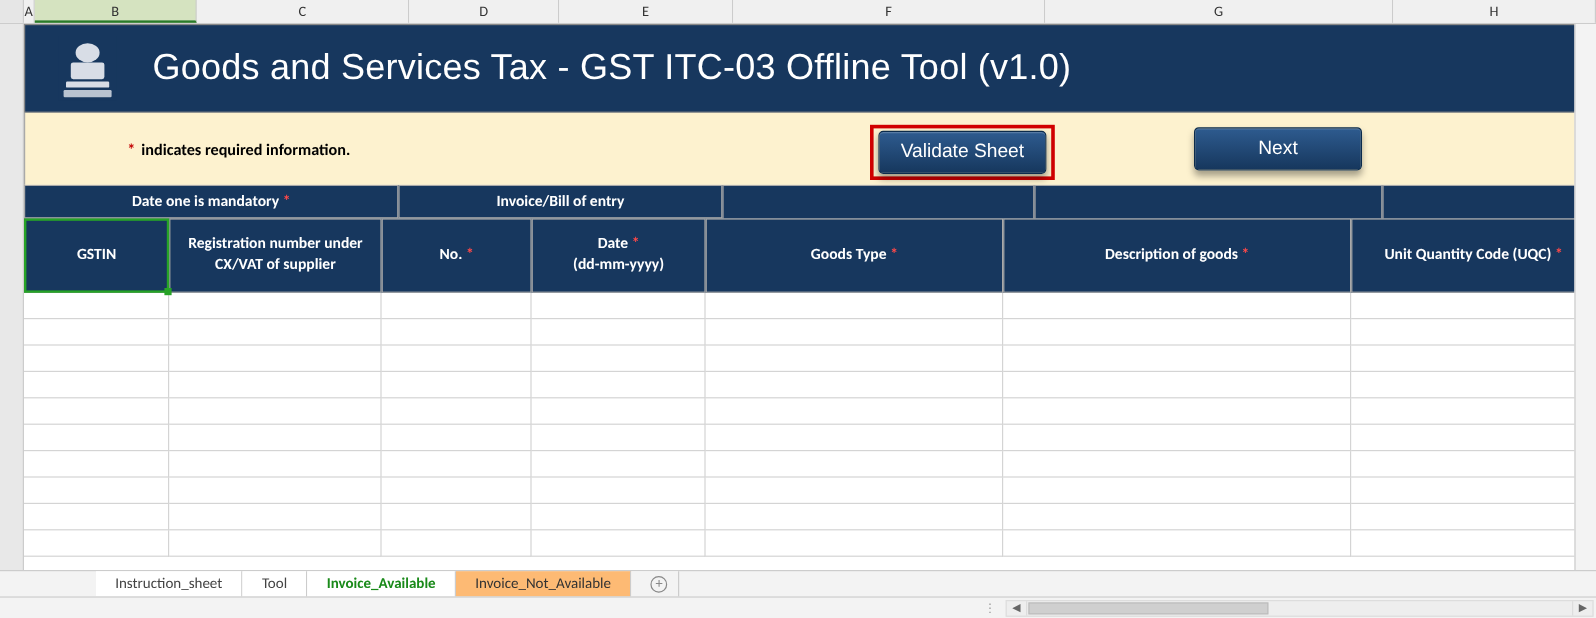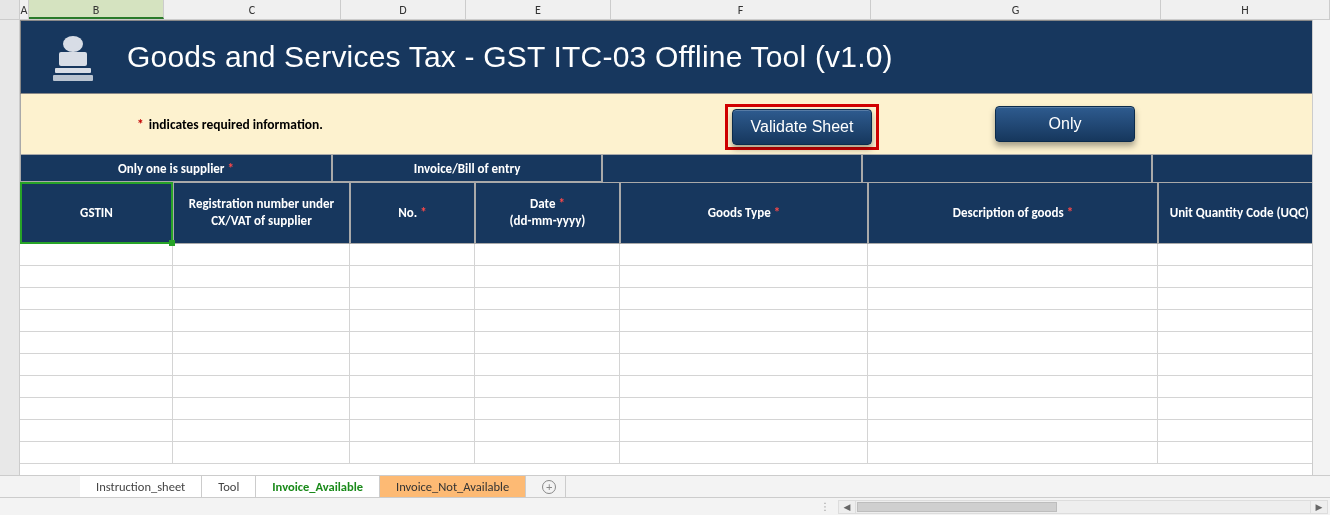--- a/index.html
+++ b/index.html
@@ -81,21 +81,21 @@
     letter-spacing: .2px;
     font-family: Arial, sans-serif;
   }
 
   
   .info-bar {
     background: #FDF2CF;
     height: 60px;
     display: flex;
     align-items: center;
-    padding: 0 60px 0 116px;
+    padding: 0 60px 0 85px;
     border-left: 1px solid #a9a9a9;
     border-right: 1px solid #a9a9a9;
     position: relative;
   }
   .req-note {
     font-size: 13.5px;
     font-weight: bold;
     color: #000;
   }
   .req-note .asterisk { color: #c30000; font-weight: bold; margin-right: 2px; }
@@ -168,21 +168,21 @@
   }
   .header-row .hcell.selected::after{
     content:"";
     position:absolute;
     right:-3px; bottom:-3px;
     width:6px; height:6px;
     background:#27a327;
   }
 
   
-  .w-a  { width: 153px; }  
+  .w-a  { width: 121px; }  
   .w-b  { width: 177px; }  
   .w-c  { width: 125px; }  
   .w-d  { width: 145px; }  
   .w-e  { width: 248px; }  
   .w-f  { width: 290px; }  
 
   
   .data-row {
     display: flex;
     height: 22px;
@@ -331,27 +331,27 @@
 
   <div class="info-bar">
     <div class="req-note">
       <span class="asterisk">*</span>
       <span>indicates required information.</span>
     </div>
     <div class="btn-validate-wrap">
       <button class="btn">Validate Sheet</button>
     </div>
     <div class="btn-next-wrap">
-      <button class="btn">Only</button>
+      <button class="btn">Next</button>
     </div>
   </div>
 
   <div class="group-row">
     <div class="grp" style="width:312px">
-      <span>Only one is supplier</span>
+      <span>Date one is mandatory</span>
         <span class="req">*</span>
     </div>
     <div class="grp" style="width:270px">
       <span>Invoice/Bill of entry</span>
     </div>
     <div class="grp" style="width:260px;border-bottom:none"></div>
     <div class="grp" style="width:290px;border-bottom:none"></div>
     <div class="grp" style="flex:1;border-bottom:none"></div>
   </div>
 

